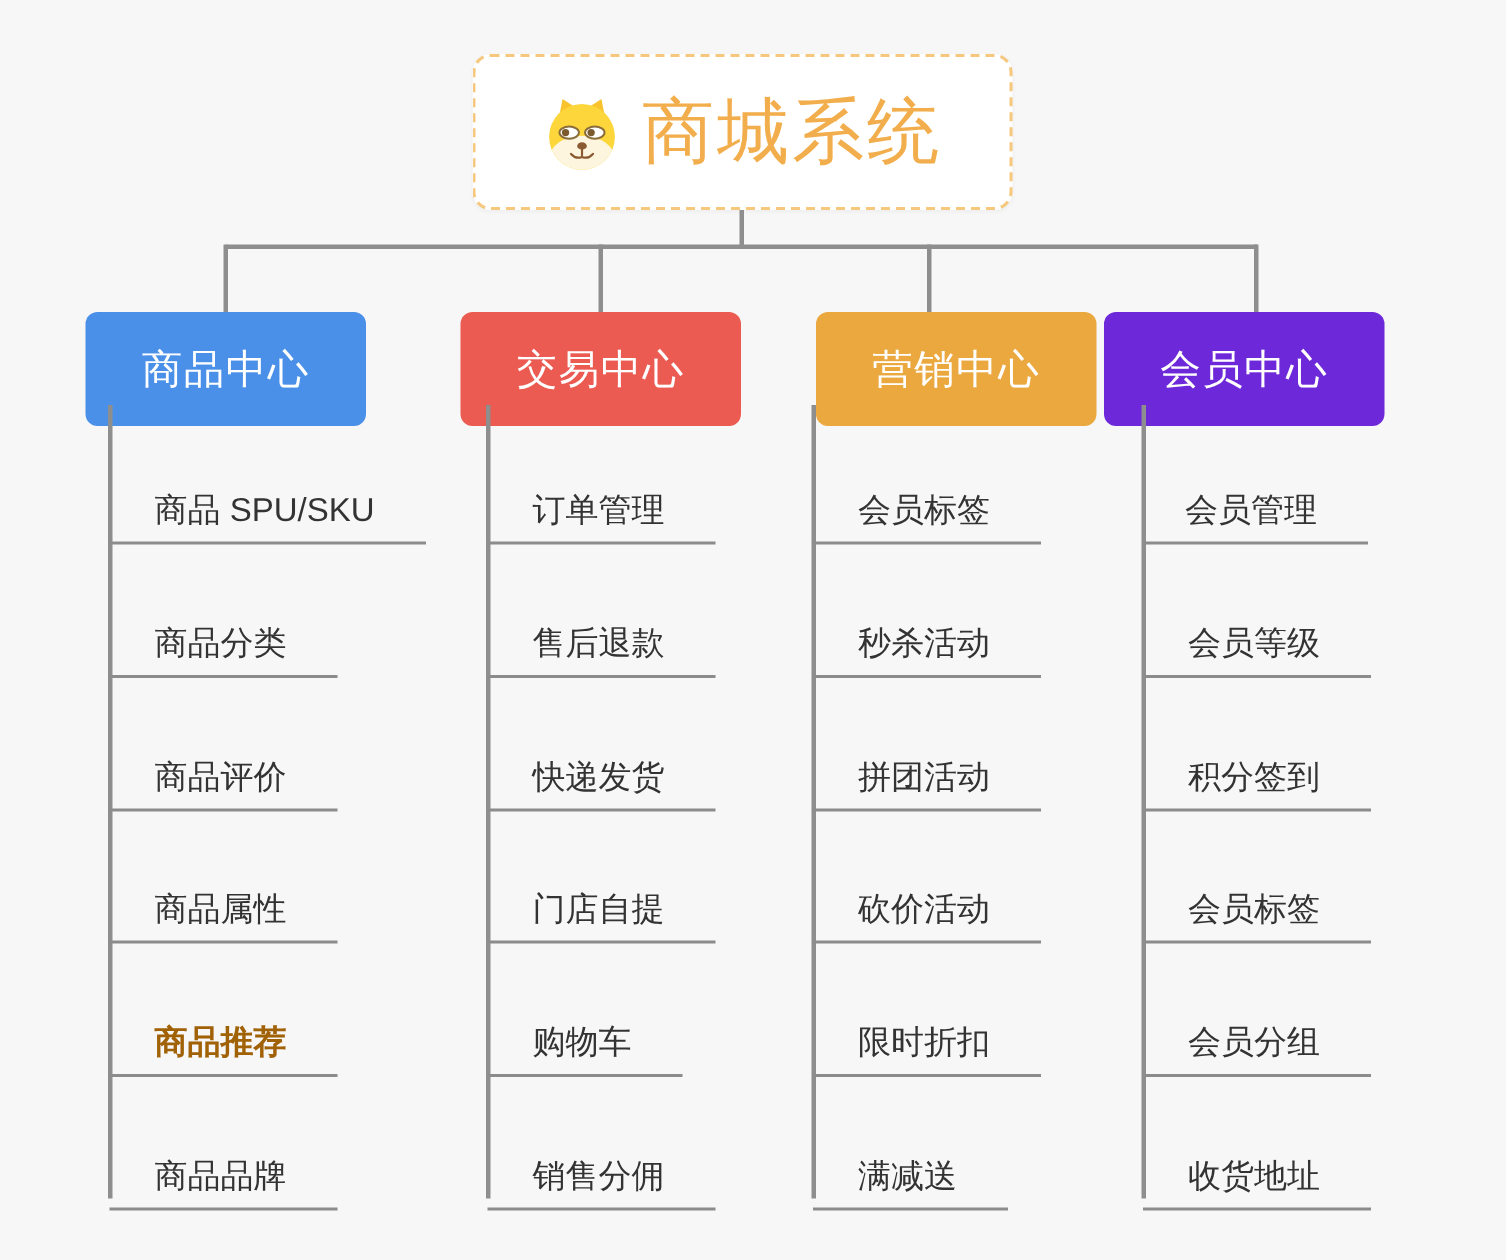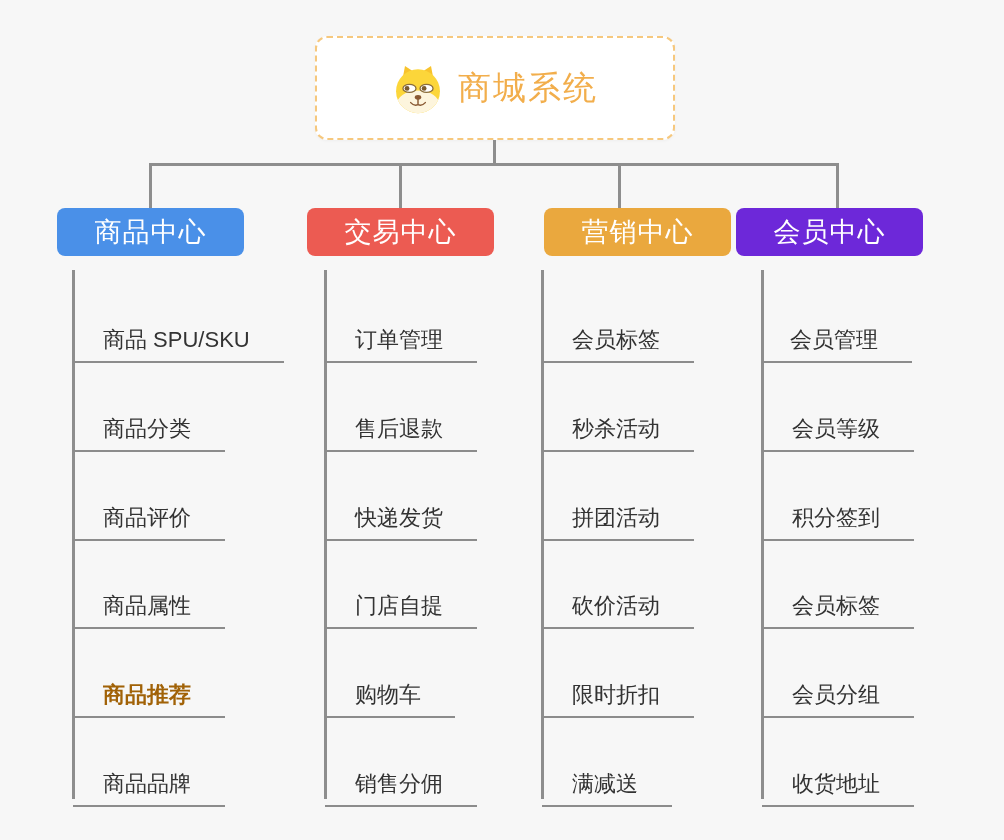--- a/index.html
+++ b/index.html
@@ -24,39 +24,39 @@
     border: 2px dashed #f6c87e;
     border-radius: 12px;
     box-sizing: border-box;
     display: flex;
     align-items: center;
     justify-content: center;
     gap: 14px;
     box-shadow: 0 1px 3px rgba(0,0,0,0.04);
   }
   .root-title {
-    font-size: 33px;
+    font-size: 48px;
     color: #f2ae4c;
     letter-spacing: 2px;
     white-space: nowrap;
   }
   .doge { width: 52px; height: 52px; display: inline-block; }
   .doge svg { width: 100%; height: 100%; display: block; }
 
   
   .line {
     position: absolute;
     background: #8e8e8e;
   }
 
   
   .branch-header {
     position: absolute;
     top: 208px;
-    width: 187px; height: 48px;
+    width: 187px; height: 76px;
     border-radius: 8px;
     display: flex;
     align-items: center;
     justify-content: center;
     color: #ffffff;
     font-size: 27px;
     letter-spacing: 1px;
     cursor: default;
   }
 

